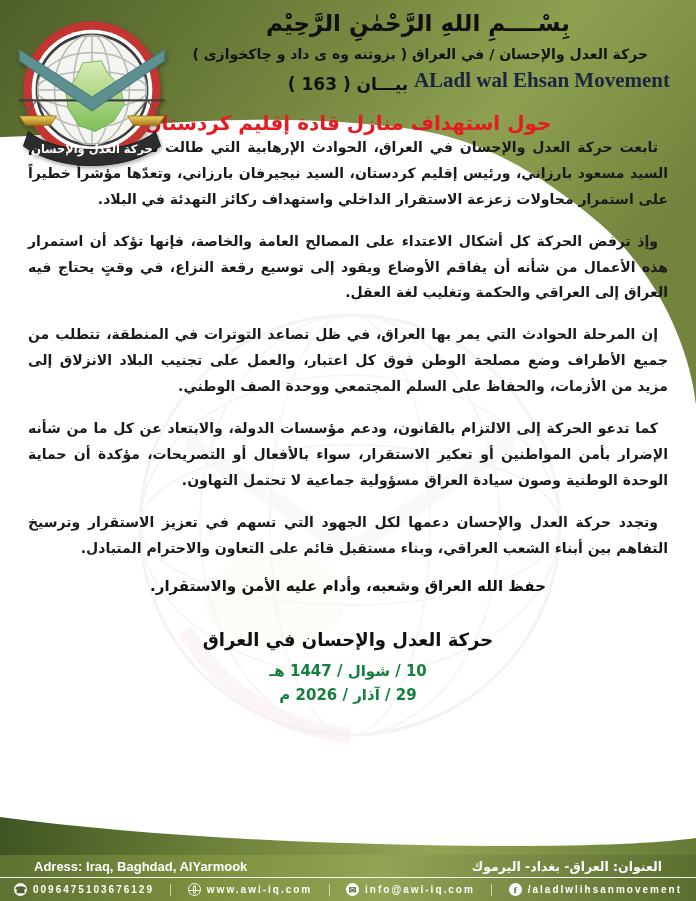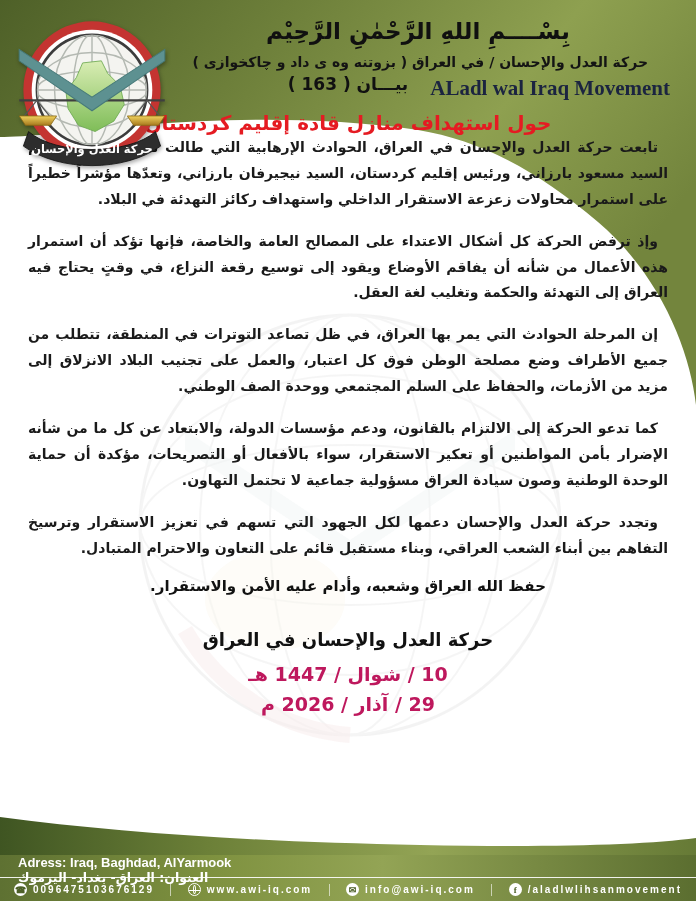--- a/index.html
+++ b/index.html
@@ -1,20 +1,20 @@
 <!DOCTYPE html>
 <html lang="ar"><head>
 <meta charset="utf-8">
 <style>
   html,body{margin:0;padding:0;background:#fff;}
   .page{position:relative;width:696px;height:901px;overflow:hidden;background:#fff;
         font-family:"DejaVu Sans",sans-serif;}
   
   .header-svg{position:absolute;top:0;left:0;z-index:1;}
-  .header-texts{position:absolute;top:8px;left:170px;right:0;z-index:3;}
+  .header-texts{position:absolute;top:0;left:170px;right:0;z-index:3;}
   .bismillah{margin:10px 60px 0 30px;text-align:center;font-size:23px;font-weight:bold;
              color:#101010;direction:rtl;letter-spacing:1px;}
   .org-ar{margin:10px 48px 0 0;text-align:right;font-size:14px;font-weight:bold;
           color:#141414;direction:rtl;}
   .org-en{margin:6px 26px 0 0;text-align:right;font-size:21px;font-weight:bold;
           color:#1b2440;font-family:"Liberation Serif","DejaVu Serif",serif;}
   .logo-wrap{position:absolute;top:8px;left:14px;width:156px;height:166px;z-index:4;
              filter:drop-shadow(1px 2px 2px rgba(0,0,0,.35));}
   
   .watermark{position:absolute;top:300px;left:125px;z-index:1;opacity:.09;}
@@ -23,28 +23,28 @@
   .stmt-no{text-align:center;font-size:17px;font-weight:bold;color:#111;direction:rtl;margin:0;}
   .stmt-title{text-align:center;font-size:20px;font-weight:bold;color:#e51b22;direction:rtl;
               margin:17px 0 0 0;}
   .body-par{direction:rtl;text-align:justify;font-size:14px;font-weight:bold;color:#1a1a1a;
             line-height:1.85;margin:0 0 16px 0;text-indent:10px;}
   .body-par:first-of-type{margin-top:20px;}
   .closing{direction:rtl;text-align:center;font-size:15px;font-weight:bold;color:#111;
            margin:16px 0 0 0;}
   .signature{direction:rtl;text-align:center;font-size:18px;font-weight:bold;color:#111;
              margin:34px 0 0 0;}
-  .dates{direction:rtl;text-align:center;font-size:19px;font-weight:bold;color:#be185d;
+  .dates{direction:rtl;text-align:center;font-size:15px;font-weight:bold;color:#15803d;
          margin:10px 0 0 0;line-height:1.55;}
   
   .bottom-wave{position:absolute;left:0;right:0;bottom:46px;height:40px;z-index:3;}
   .footer{position:absolute;left:0;right:0;bottom:0;height:46px;z-index:4;
           background:linear-gradient(90deg,#5e7132 0%,#7e913f 30%,#93a455 55%,#5b6e30 100%);}
-  .footer-row1{height:22px;display:flex;justify-content:space-between;align-items:flex-start;
-               padding:0 18px;flex-direction:column;}
+  .footer-row1{height:22px;display:flex;justify-content:space-between;align-items:center;
+               padding:0 34px;}
   .addr-en{color:#fff;font-size:13px;font-weight:bold;font-family:"Liberation Sans",sans-serif;}
   .addr-ar{color:#fff;font-size:12.5px;font-weight:bold;direction:rtl;}
   .footer-row2{height:23px;border-top:1.5px solid rgba(255,255,255,.9);display:flex;
                align-items:center;justify-content:space-between;padding:0 14px;}
   .contact-item{display:flex;align-items:center;gap:6px;color:#fff;font-size:10px;
                 font-weight:bold;letter-spacing:2px;font-family:"Liberation Sans",sans-serif;}
   .c-icon{display:inline-flex;width:13px;height:13px;border-radius:50%;background:#fff;
           color:#4d6027;align-items:center;justify-content:center;font-size:9px;
           font-weight:bold;letter-spacing:0;}
   .c-icon.globe{background:transparent;border:1.2px solid #fff;box-sizing:border-box;position:relative;}
@@ -105,39 +105,39 @@
       <path d="M128,88 L116,103 M128,88 L140,103" stroke="#555" stroke-width="1.2" fill="none"></path>
       <path d="M109,103 h36 l-6,9 h-24 Z" fill="url(#goldGrad)" stroke="#8a6914" stroke-width="0.8"></path>
     </g>
     <path fill="#2d2d2d" stroke="#111" stroke-width="0.8" d="M14,118 C40,141 110,141 136,118 L141,132 C106,157 44,157 9,132 Z"></path>
     <text x="75" y="139" text-anchor="middle" fill="#ffffff" font-size="11" font-weight="bold">حركة العدل والإحسان</text>
   </svg>
 
   <div class="header-texts">
     <div class="bismillah">بِسْــــمِ اللهِ الرَّحْمٰنِ الرَّحِيْم</div>
     <div class="org-ar">حركة العدل والإحسان / في العراق  ( بزوتنه وه ى داد و چاكخوازى )</div>
-    <div class="org-en">ALadl wal Iraq Movement</div>
+    <div class="org-en">ALadl wal Ehsan Movement</div>
   </div>
 
   <svg class="watermark" width="450" height="450" viewBox="0 0 450 450">
     <circle cx="225" cy="225" r="210" fill="none" stroke="#888" stroke-width="3"></circle>
     <ellipse cx="225" cy="225" rx="80" ry="210" fill="none" stroke="#999" stroke-width="2"></ellipse>
     <ellipse cx="225" cy="225" rx="150" ry="210" fill="none" stroke="#999" stroke-width="2"></ellipse>
     <ellipse cx="225" cy="225" rx="210" ry="80" fill="none" stroke="#999" stroke-width="2"></ellipse>
     <ellipse cx="225" cy="225" rx="210" ry="150" fill="none" stroke="#999" stroke-width="2"></ellipse>
     <path d="M60,330 A210,210 0 0 0 225,435" fill="none" stroke="#c05050" stroke-width="16" opacity="0.6"></path>
     <ellipse cx="150" cy="300" rx="70" ry="50" fill="#d4b24a" opacity="0.45"></ellipse>
     <path d="M225,260 L60,150 L60,130 L225,240 L390,130 L390,150 Z" fill="#6e9a9a" opacity="0.5"></path>
   </svg>
 
   <div class="content">
     <p class="stmt-no">بيـــان ( 163 )</p>
     <p class="stmt-title">حول استهداف منازل قادة إقليم كردستان</p>
     <p class="body-par">تابعت حركة العدل والإحسان في العراق، الحوادث الإرهابية التي طالت منازل قادة الإقليم السيد مسعود بارزاني، ورئيس إقليم كردستان، السيد نيجيرفان بارزاني، وتعدّها مؤشراً خطيراً على استمرار محاولات زعزعة الاستقرار الداخلي واستهداف ركائز التهدئة في البلاد.</p>
-    <p class="body-par">وإذ ترفض الحركة كل أشكال الاعتداء على المصالح العامة والخاصة، فإنها تؤكد أن استمرار هذه الأعمال من شأنه أن يفاقم الأوضاع ويقود إلى توسيع رقعة النزاع، في وقتٍ يحتاج فيه العراق إلى التهدئة والحكمة وتغليب لغة العقل.</p>
+    <p class="body-par">وإذ ترفض الحركة كل أشكال الاعتداء على المصالح العامة والخاصة، فإنها تؤكد أن استمرار هذه الأعمال من شأنه أن يفاقم الأوضاع ويقود إلى توسيع رقعة النزاع، في وقتٍ يحتاج فيه العراق إلى العراقي والحكمة وتغليب لغة العقل.</p>
     <p class="body-par">إن المرحلة الحوادث التي يمر بها العراق، في ظل تصاعد التوترات في المنطقة، تتطلب من جميع الأطراف وضع مصلحة الوطن فوق كل اعتبار، والعمل على تجنيب البلاد الانزلاق إلى مزيد من الأزمات، والحفاظ على السلم المجتمعي ووحدة الصف الوطني.</p>
     <p class="body-par">كما تدعو الحركة إلى الالتزام بالقانون، ودعم مؤسسات الدولة، والابتعاد عن كل ما من شأنه الإضرار بأمن المواطنين أو تعكير الاستقرار، سواء بالأفعال أو التصريحات، مؤكدة أن حماية الوحدة الوطنية وصون سيادة العراق مسؤولية جماعية لا تحتمل التهاون.</p>
     <p class="body-par">وتجدد حركة العدل والإحسان دعمها لكل الجهود التي تسهم في تعزيز الاستقرار وترسيخ التفاهم بين أبناء الشعب العراقي، وبناء مستقبل قائم على التعاون والاحترام المتبادل.</p>
     <p class="closing">حفظ الله العراق وشعبه، وأدام عليه الأمن والاستقرار.</p>
     <p class="signature">حركة العدل والإحسان في العراق</p>
     <div class="dates">
       <div>10 / شوال / 1447 هـ</div>
       <div>29 / آذار / 2026 م</div>
     </div>
   </div>

